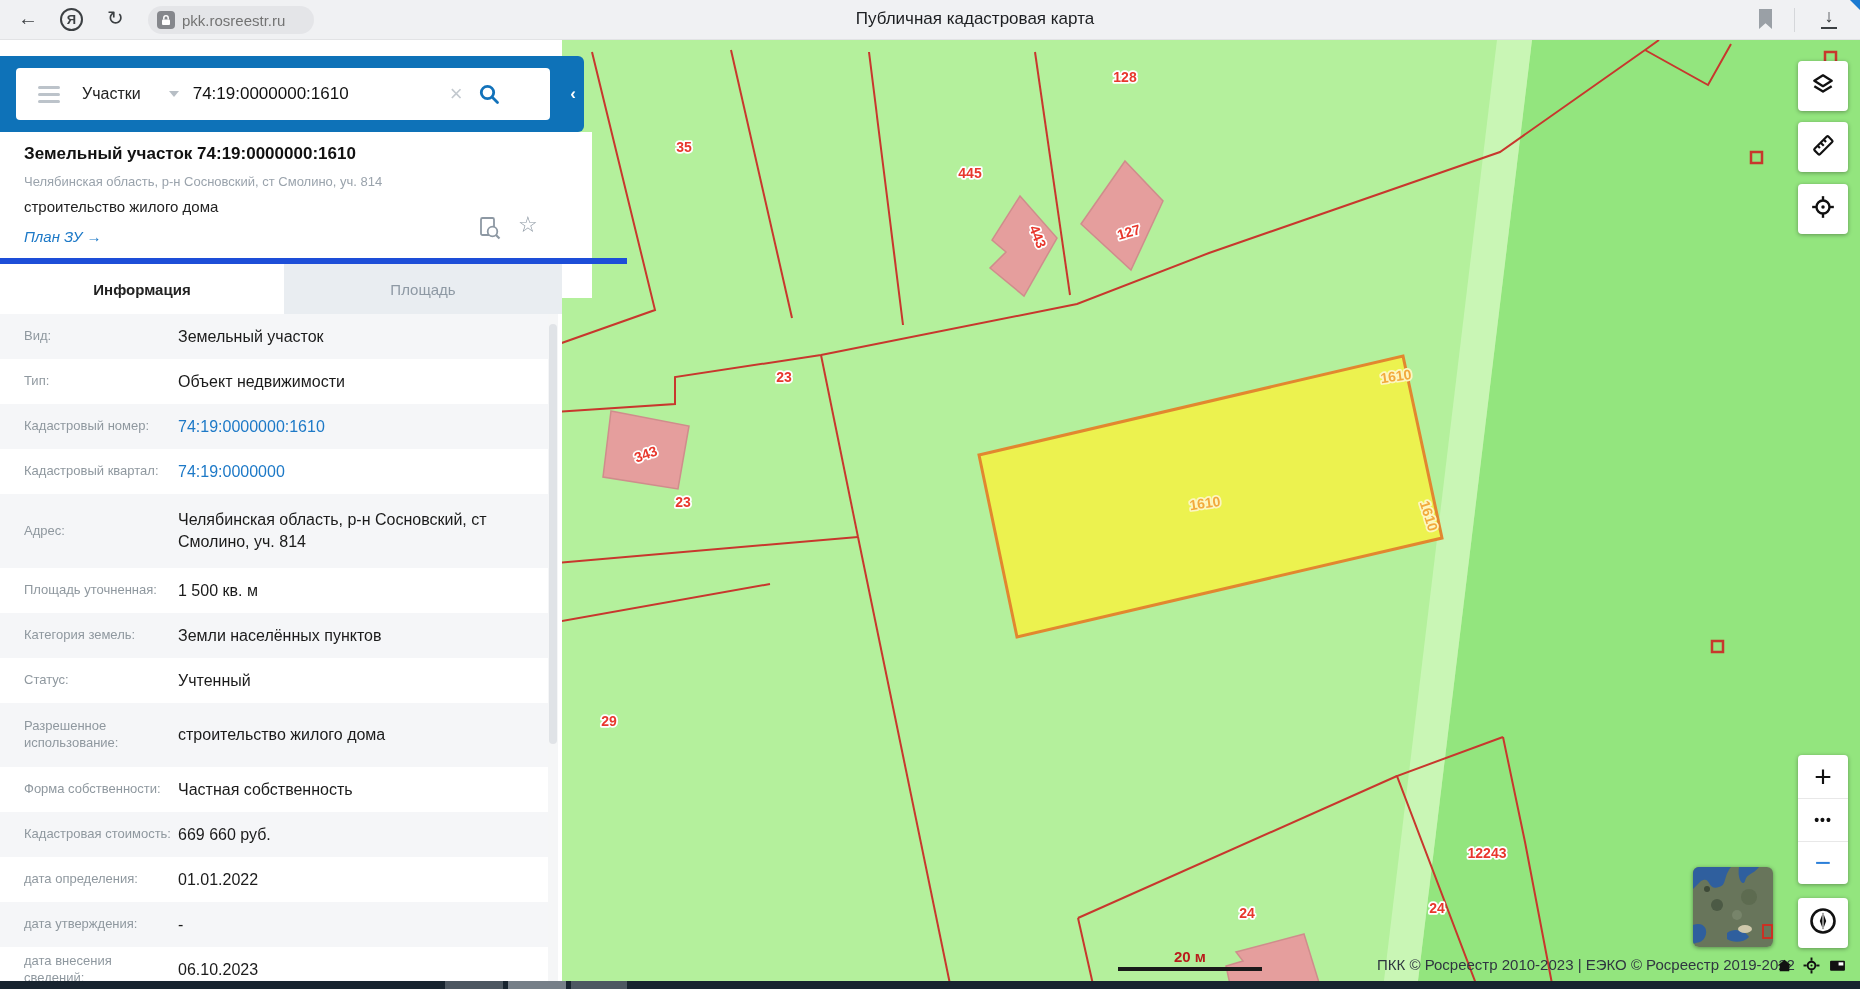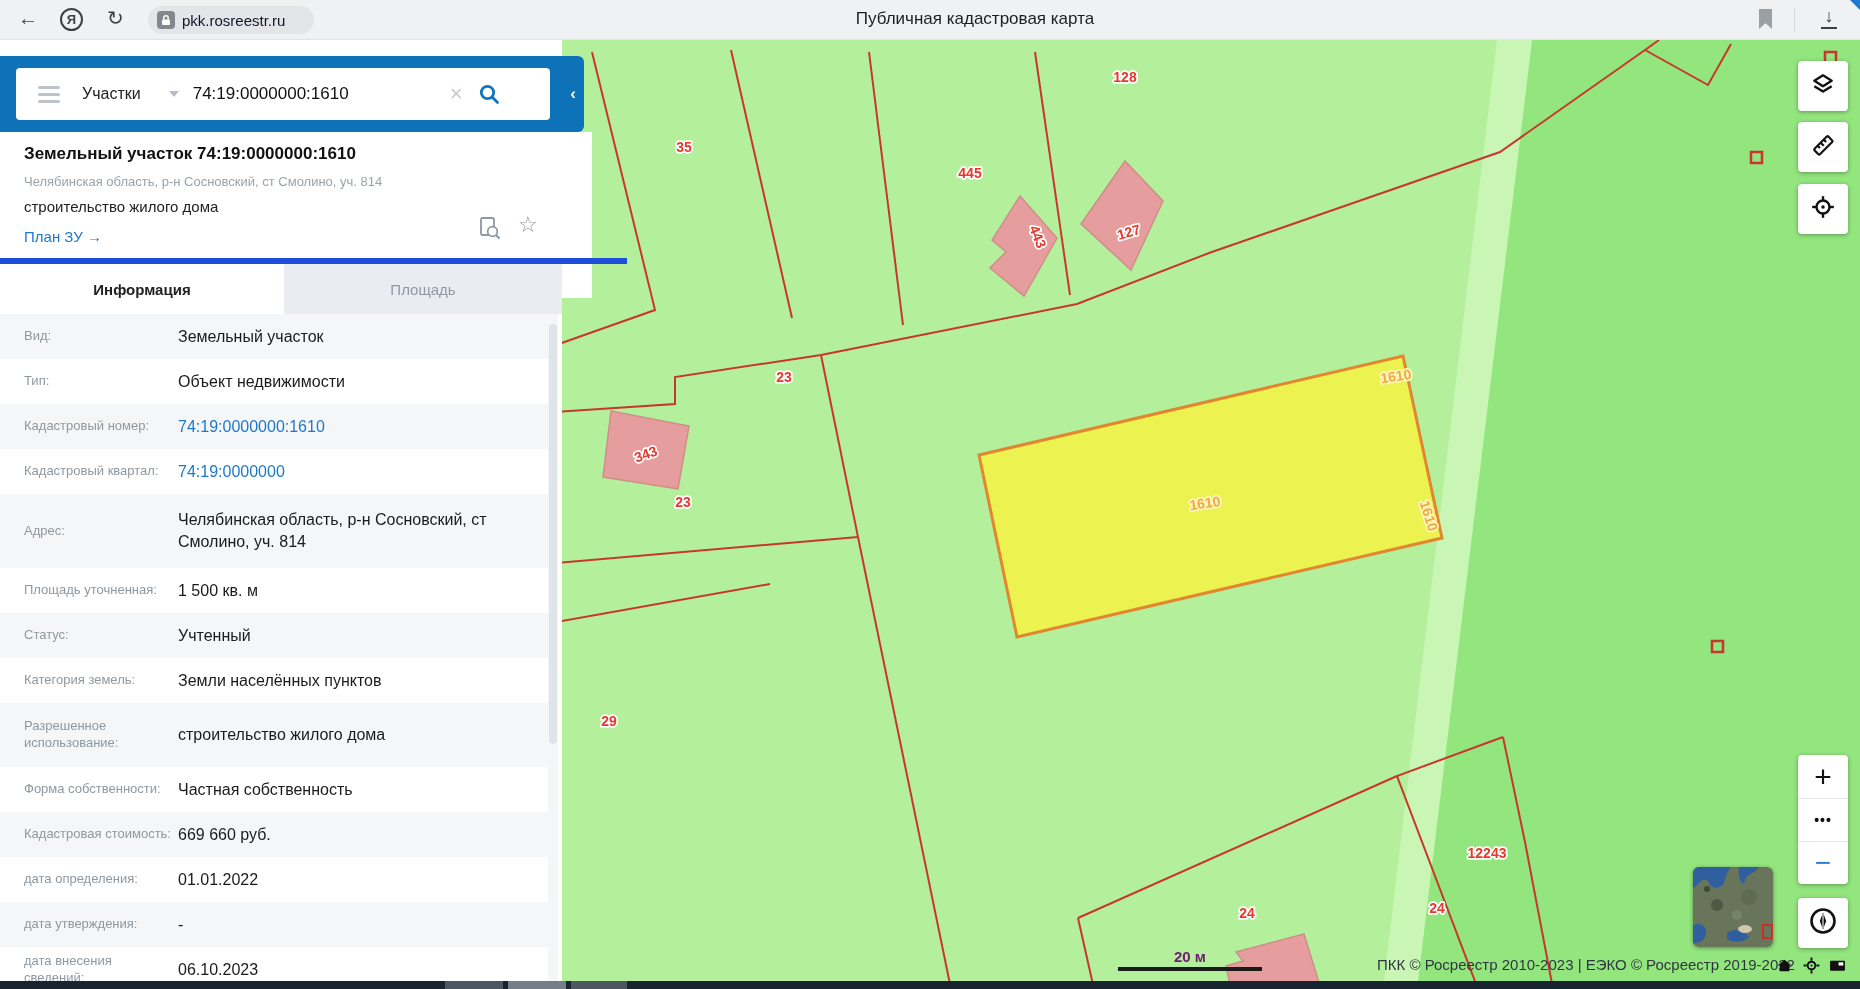--- a/index.html
+++ b/index.html
@@ -4,21 +4,21 @@
 <style>
   * { margin:0; padding:0; box-sizing:border-box; }
   html,body { width:1860px; height:989px; overflow:hidden; font-family:"Liberation Sans","DejaVu Sans",sans-serif; background:#fff; }
 
   
   #chrome { position:absolute; left:0; top:0; width:1860px; height:40px; background:#f0f1f3; border-bottom:1px solid #e2e3e5; z-index:40; }
   .chrome-ic { position:absolute; color:#3c4043; font-size:20px; line-height:20px; cursor:pointer; }
   #yandex-circle { position:absolute; left:60px; top:8px; width:23px; height:23px; border:2px solid #3c4043; border-radius:50%; text-align:center; font-size:13px; font-weight:bold; line-height:19px; color:#3c4043; }
   #url-pill { position:absolute; left:148px; top:6px; width:166px; height:28px; background:#e4e5e8; border-radius:14px; display:flex; align-items:center; }
   #lock-chip { width:18px; height:18px; margin-left:9px; background:#85878c; border-radius:4px; display:flex; align-items:center; justify-content:center; }
-  #url-text { font-size:15px; color:#0f172a; margin-left:7px; }
+  #url-text { font-size:15px; color:#737373; margin-left:7px; }
   #page-title { position:absolute; left:700px; top:9px; width:550px; text-align:center; font-size:17px; color:#1c1e21; }
   #bookmark { position:absolute; left:1757px; top:8px; }
   #chrome-divider { position:absolute; left:1794px; top:8px; width:1px; height:24px; background:#d5d7da; }
   #download { position:absolute; left:1818px; top:5px; width:22px; text-align:center; color:#3c4043; cursor:pointer; }
   #download .arrow { font-size:18px; font-weight:bold; line-height:22px; }
   #download .bar { width:16px; height:2px; background:#3c4043; margin:0 auto; }
   #blue-corner { position:absolute; right:0; top:0; width:0; height:0; border-left:10px solid transparent; border-top:10px solid #1b7ad1; z-index:41; }
 
   
   #map { position:absolute; left:562px; top:40px; width:1298px; height:949px; background:#b4f09c; }
@@ -28,21 +28,21 @@
   #zoom-group { position:absolute; left:1798px; top:755px; width:50px; height:129px; background:#fff; border-radius:4px; box-shadow:0 1px 4px rgba(0,0,0,.35); z-index:20; }
   .zoom-cell { width:50px; height:43px; display:flex; align-items:center; justify-content:center; cursor:pointer; }
   .zoom-cell + .zoom-cell { border-top:1px solid #e8e8e8; }
   #zoom-in-btn { font-size:30px; font-weight:300; color:#111; }
   #more-btn { font-size:14px; letter-spacing:1px; color:#111; font-weight:bold; }
   #zoom-out-btn { font-size:28px; font-weight:400; color:#2b7fd9; }
 
   #minimap { position:absolute; left:1693px; top:867px; width:80px; height:80px; border-radius:6px; overflow:hidden; box-shadow:0 1px 4px rgba(0,0,0,.4); z-index:20; cursor:pointer; }
 
   #scalebar { position:absolute; left:1118px; top:948px; width:144px; z-index:15; }
-  #scalebar .lbl { text-align:center; font-size:15px; font-weight:bold; color:#701a75; margin-bottom:2px; }
+  #scalebar .lbl { text-align:center; font-size:15px; font-weight:bold; color:#b91c1c; margin-bottom:2px; }
   #scalebar .bar { width:144px; height:4px; background:#1a1a1a; }
 
   #attribution { position:absolute; left:1377px; top:956px; font-size:15px; color:#2f3640; z-index:15; white-space:nowrap; }
   .attr-ic { position:absolute; top:957px; z-index:16; }
 
   
   #bottom-bar { position:absolute; left:0; top:981px; width:1860px; height:8px; background:#18242f; z-index:60; }
   .bb-seg { position:absolute; top:0; height:8px; }
 
   
@@ -55,21 +55,21 @@
   #category-label { font-size:16px; color:#222; margin-left:22px; cursor:pointer; }
   #category-chevron { margin-left:28px; width:0; height:0; border-left:5px solid transparent; border-right:5px solid transparent; border-top:6px solid #b7bec5; cursor:pointer; }
   #search-input { border:none; outline:none; font-size:17px; color:#111; margin-left:14px; width:255px; font-family:inherit; }
   #clear-x { font-size:22px; color:#c3c9cf; cursor:pointer; margin-left:2px; line-height:20px; }
   #magnifier { margin-left:14px; cursor:pointer; display:flex; }
 
   #object-head { position:absolute; left:0; top:92px; width:592px; height:166px; background:#fff; }
   #obj-title { position:absolute; left:24px; top:12px; font-size:17px; font-weight:bold; color:#111; }
   #obj-subtitle { position:absolute; left:24px; top:42px; font-size:13px; color:#9aa3ac; }
   #obj-usage { position:absolute; left:24px; top:66px; font-size:15px; color:#222; }
-  #plan-link { position:absolute; left:24px; top:96px; font-size:15px; color:#1d79c7; cursor:pointer; }
+  #plan-link { position:absolute; left:24px; top:96px; font-size:15px; color:#1d79c7; cursor:pointer;font-style:italic; }
   #doc-zoom-ic { position:absolute; left:478px; top:84px; cursor:pointer; }
   #star-ic { position:absolute; left:518px; top:80px; font-size:22px; color:#8d98a3; cursor:pointer; font-family:"DejaVu Sans",sans-serif; }
 
   #tabs { position:absolute; left:0; top:218px; width:627px; height:56px; display:flex; border-top:6px solid #1d4ed8; }
   #tab-info { width:284px; background:#fff; display:flex; align-items:center; justify-content:center; font-size:15px; font-weight:bold; color:#222; cursor:pointer; }
   #tab-services { width:278px; background:#e9edf1; display:flex; align-items:center; justify-content:center; font-size:15px; color:#8e99a4; cursor:pointer; }
 
   #rows { position:absolute; left:0; top:274px; width:548px; bottom:0; overflow:hidden; }
   .row { display:flex; align-items:center; min-height:45px; padding:6px 0; }
   .row:nth-child(odd) { background:#f5f6f8; }
@@ -298,26 +298,26 @@
     </div>
     <div class="row" style="min-height:74px;">
       <div class="lab">Адрес:</div>
       <div class="val">Челябинская область, р-н Сосновский, ст Смолино, уч. 814</div>
     </div>
     <div class="row">
       <div class="lab">Площадь уточненная:</div>
       <div class="val">1 500 кв. м</div>
     </div>
     <div class="row">
+      <div class="lab">Категория земель:</div>
+      <div class="val">Земли населённых пунктов</div>
+    </div>
+    <div class="row">
       <div class="lab">Статус:</div>
       <div class="val">Учтенный</div>
-    </div>
-    <div class="row">
-      <div class="lab">Категория земель:</div>
-      <div class="val">Земли населённых пунктов</div>
     </div>
     <div class="row" style="min-height:64px;">
       <div class="lab">Разрешенное использование:</div>
       <div class="val">строительство жилого дома</div>
     </div>
     <div class="row">
       <div class="lab">Форма собственности:</div>
       <div class="val">Частная собственность</div>
     </div>
     <div class="row">

